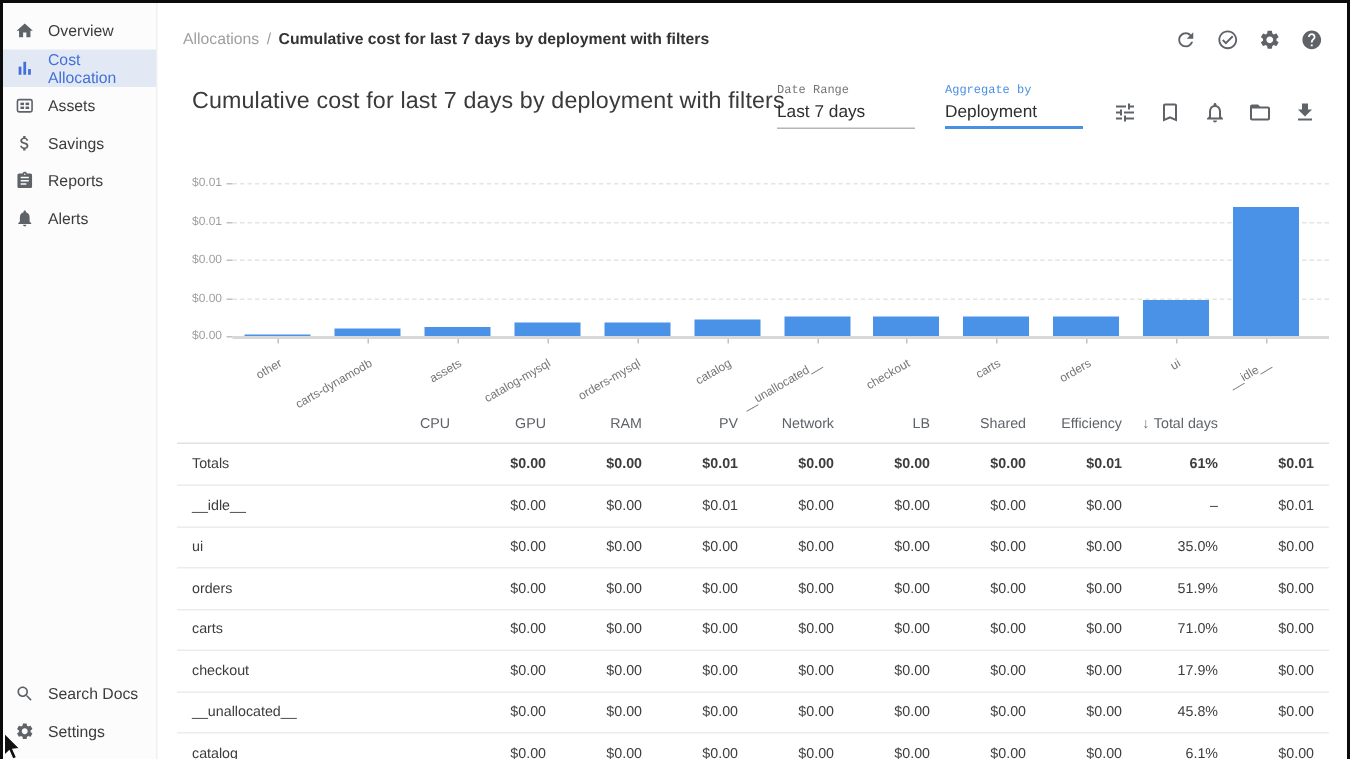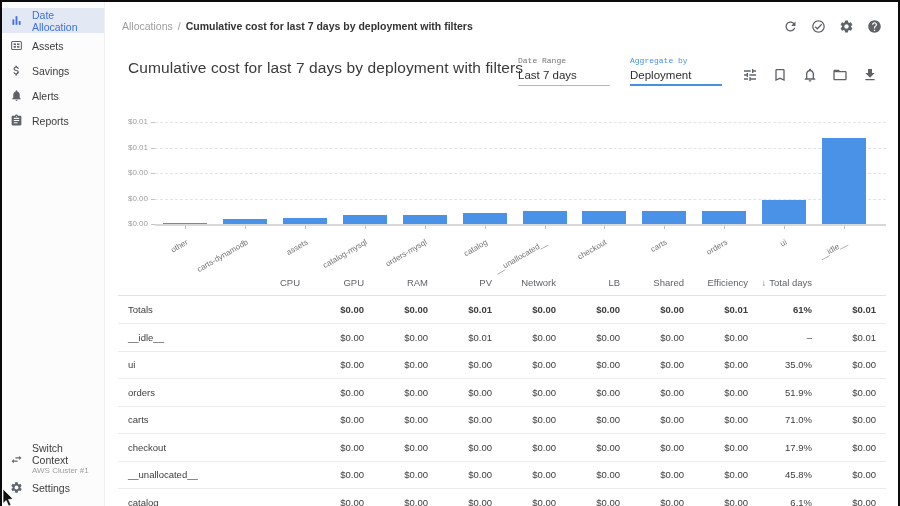--- a/index.html
+++ b/index.html
@@ -71,29 +71,37 @@
 
   .cursor { position:absolute; left:0; top:487px; width:14px; height:19px; z-index:9; }
 </style>
 </head>
 <body>
 
 <div class="page">
 
   <aside class="sidebar">
     <nav id="side-nav">
+        <div class="side-item">
+          <span class="icon">
+            <svg viewBox="0 0 24 24" fill="currentColor">
+              <path d="M10 20v-6h4v6h5v-8h3L12 3 2 12h3v8z"></path>
+            </svg>
+          </span>
+          <span>Overview</span>
+        </div>
         <div class="side-item active">
           <span class="icon">
             <svg viewBox="0 0 24 24" fill="currentColor">
               <rect x="4.5" y="10" width="3.4" height="10"></rect>
               <rect x="10.3" y="4" width="3.4" height="16"></rect>
               <rect x="16.1" y="13" width="3.4" height="7"></rect>
             </svg>
           </span>
-          <span>Date Allocation</span>
+          <span>Cost Allocation</span>
         </div>
         <div class="side-item">
           <span class="icon">
             <svg viewBox="0 0 24 24">
               <rect x="3" y="4.5" width="18" height="15" rx="2" fill="none" stroke="currentColor" stroke-width="2"></rect>
               <rect x="6.7" y="8.2" width="4.4" height="3" fill="currentColor"></rect>
               <rect x="13" y="8.2" width="4.4" height="3" fill="currentColor"></rect>
               <rect x="6.7" y="13" width="4.4" height="3" fill="currentColor"></rect>
               <rect x="13" y="13" width="4.4" height="3" fill="currentColor"></rect>
             </svg>
@@ -104,45 +112,42 @@
           <span class="icon">
             <svg viewBox="0 0 24 24" fill="currentColor">
               <path d="M11.8 10.9c-2.27-.59-3-1.2-3-2.15 0-1.09 1.01-1.85 2.7-1.85 1.78 0 2.44.85 2.5 2.1h2.21c-.07-1.72-1.12-3.3-3.21-3.81V3h-3v2.16c-1.94.42-3.5 1.68-3.5 3.61 0 2.31 1.91 3.46 4.7 4.13 2.5.6 3 1.48 3 2.41 0 .69-.49 1.79-2.7 1.79-2.06 0-2.87-.92-2.98-2.1h-2.2c.12 2.19 1.76 3.42 3.68 3.83V21h3v-2.15c1.95-.37 3.5-1.5 3.5-3.55 0-2.84-2.43-3.81-4.7-4.4z"></path>
             </svg>
           </span>
           <span>Savings</span>
         </div>
         <div class="side-item">
           <span class="icon">
             <svg viewBox="0 0 24 24" fill="currentColor">
+              <path d="M19 3h-4.18C14.4 1.84 13.3 1 12 1c-1.3 0-2.4.84-2.82 2H5c-1.1 0-2 .9-2 2v14c0 1.1.9 2 2 2h14c1.1 0 2-.9 2-2V5c0-1.1-.9-2-2-2zm-7 0c.55 0 1 .45 1 1s-.45 1-1 1-1-.45-1-1 .45-1 1-1zm2 14H7v-2h7v2zm3-4H7v-2h10v2zm0-4H7V7h10v2z"></path>
+            </svg>
+          </span>
+          <span>Reports</span>
+        </div>
+        <div class="side-item">
+          <span class="icon">
+            <svg viewBox="0 0 24 24" fill="currentColor">
               <path d="M12 22c1.1 0 2-.9 2-2h-4c0 1.1.9 2 2 2zm6-6v-5c0-3.07-1.64-5.64-4.5-6.32V4c0-.83-.67-1.5-1.5-1.5s-1.5.67-1.5 1.5v.68C7.63 5.36 6 7.92 6 11v5l-2 2v1h16v-1l-2-2z"></path>
             </svg>
           </span>
           <span>Alerts</span>
-        </div>
-        <div class="side-item">
-          <span class="icon">
-            <svg viewBox="0 0 24 24" fill="currentColor">
-              <path d="M19 3h-4.18C14.4 1.84 13.3 1 12 1c-1.3 0-2.4.84-2.82 2H5c-1.1 0-2 .9-2 2v14c0 1.1.9 2 2 2h14c1.1 0 2-.9 2-2V5c0-1.1-.9-2-2-2zm-7 0c.55 0 1 .45 1 1s-.45 1-1 1-1-.45-1-1 .45-1 1-1zm2 14H7v-2h7v2zm3-4H7v-2h10v2zm0-4H7V7h10v2z"></path>
-            </svg>
-          </span>
-          <span>Reports</span>
         </div>
       </nav>
     <div id="side-footer" class="side-footer">
-        <div class="side-item" style="height: 32px;">
-          <span class="icon">
-            <svg viewBox="0 0 24 24" fill="currentColor">
-              <path d="M6.99 11 3 15l3.99 4v-3H14v-2H6.99v-3zM21 9l-3.99-4v3H10v2h7.01v3L21 9z"></path>
-            </svg>
-          </span>
-          <span class="twoline">
-            <span>Switch Context</span>
-            <span class="sub">AWS Cluster #1</span>
-          </span>
+        <div class="side-item">
+          <span class="icon">
+            <svg viewBox="0 0 24 24" fill="currentColor">
+              <path d="M15.5 14h-.79l-.28-.27C15.41 12.59 16 11.11 16 9.5 16 5.91 13.09 3 9.5 3S3 5.91 3 9.5 5.91 16 9.5 16c1.61 0 3.09-.59 4.23-1.57l.27.28v.79l5 4.99L20.49 19l-4.99-5zm-6 0C7.01 14 5 11.99 5 9.5S7.01 5 9.5 5 14 7.01 14 9.5 11.99 14 9.5 14z"></path>
+            </svg>
+          </span>
+          <span>Search Docs</span>
         </div>
         <div class="side-item">
           <span class="icon">
             <svg viewBox="0 0 24 24" fill="currentColor">
               <path d="M19.14 12.94c.04-.3.06-.61.06-.94 0-.32-.02-.64-.07-.94l2.03-1.58c.18-.14.23-.41.12-.61l-1.92-3.32c-.12-.22-.37-.29-.59-.22l-2.39.96c-.5-.38-1.03-.7-1.62-.94l-.36-2.54c-.04-.24-.24-.41-.48-.41h-3.84c-.24 0-.43.17-.47.41l-.36 2.54c-.59.24-1.13.57-1.62.94l-2.39-.96c-.22-.08-.47 0-.59.22L2.74 8.87c-.12.21-.08.47.12.61l2.03 1.58c-.05.3-.09.63-.09.94s.02.64.07.94l-2.03 1.58c-.18.14-.23.41-.12.61l1.92 3.32c.12.22.37.29.59.22l2.39-.96c.5.38 1.03.7 1.62.94l.36 2.54c.05.24.24.41.48.41h3.84c.24 0 .44-.17.47-.41l.36-2.54c.59-.24 1.13-.56 1.62-.94l2.39.96c.22.08.47 0 .59-.22l1.92-3.32c.12-.22.07-.47-.12-.61l-2.01-1.58zM12 15.6c-1.98 0-3.6-1.62-3.6-3.6s1.62-3.6 3.6-3.6 3.6 1.62 3.6 3.6-1.62 3.6-3.6 3.6z"></path>
             </svg>
           </span>
           <span>Settings</span>
         </div>
       </div>

